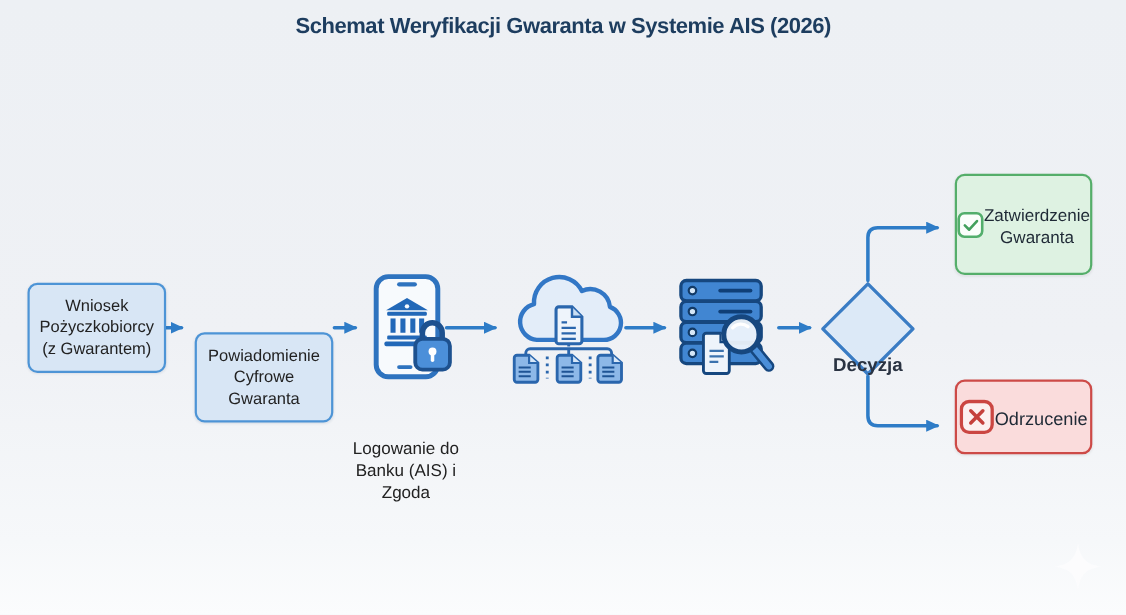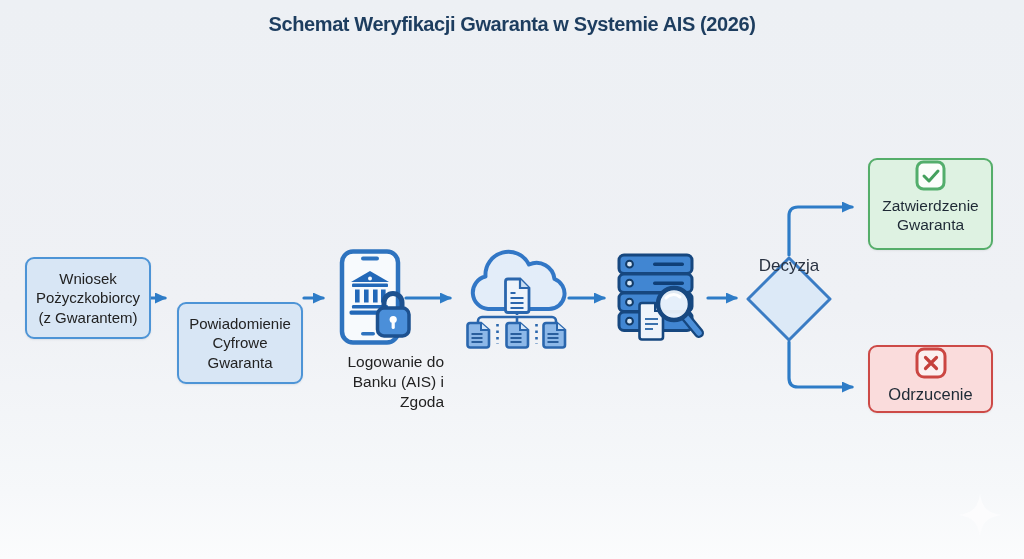--- a/index.html
+++ b/index.html
@@ -21,32 +21,32 @@
   .multiline{white-space:pre-line;}
   .pbox{
     position:absolute;width:126px;height:82px;box-sizing:border-box;
     background:var(--c-process_fill);border:2px solid var(--c-process_border);
     border-radius:9px;display:flex;align-items:center;justify-content:center;
     text-align:center;font-size:15px;line-height:1.28;color:var(--c-text);
     box-shadow:0 1px 2px rgba(40,70,110,.10);
   }
   .icon-node{position:absolute;}
   .icon-label{
-    position:absolute;width:150px;text-align:right;font-size:15.5px;
-    line-height:1.3;color:var(--c-text);
+    position:absolute;width:150px;text-align:center;font-size:15.5px;
+    line-height:1.3;color:var(--c-text);margin-top:47px;
   }
   .diamond-wrap{
     position:absolute;left:746px;top:256px;width:86px;height:86px;
-    display:flex;align-items:flex-start;justify-content:center;
+    display:flex;align-items:flex-end;justify-content:center;font-weight:bold;
   }
   .diamond-wrap svg{position:absolute;inset:0;}
   .diamond-label{position:relative;font-size:17px;color:#2a3342;}
   .result-box{
     position:absolute;left:868px;width:125px;box-sizing:border-box;border-radius:9px;
-    display:flex;flex-direction:column;align-items:center;justify-content:flex-start;
+    display:flex;flex-direction:row;align-items:center;justify-content:center;
     text-align:center;color:#1e2935;box-shadow:0 1px 2px rgba(60,60,60,.08);
   }
   .result-box.approve{top:158px;height:92px;background:var(--c-approve_fill);border:2px solid var(--c-approve_border);}
   .result-box.reject{top:345px;height:68px;background:var(--c-reject_fill);border:2px solid var(--c-reject_border);}
   .result-label{font-size:15.5px;line-height:1.25;margin-top:5px;}
   .result-box.reject .result-label{font-size:16.5px;}
   #connectors{position:absolute;left:0;top:0;}
   #watermark{position:absolute;left:958px;top:493px;opacity:.85;}
 </style>
 </head>

